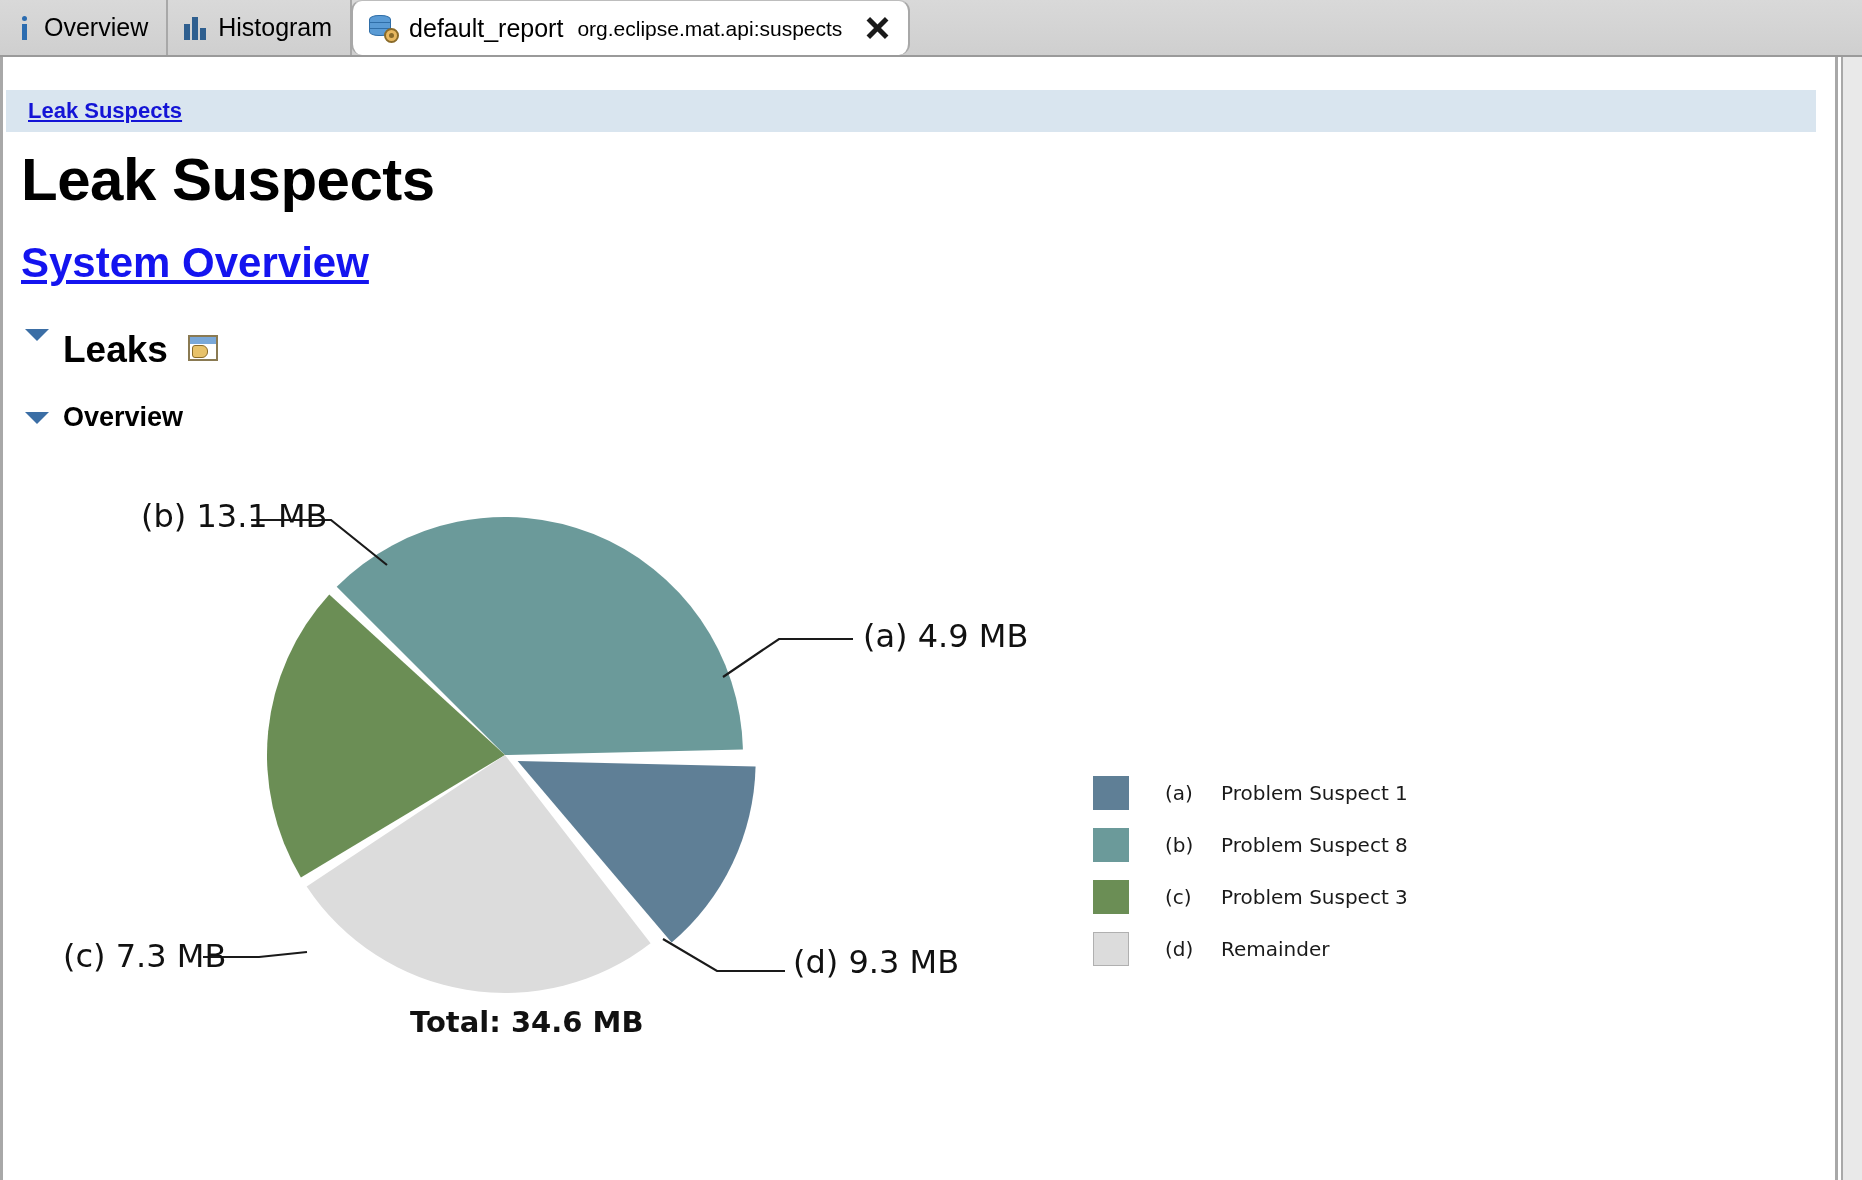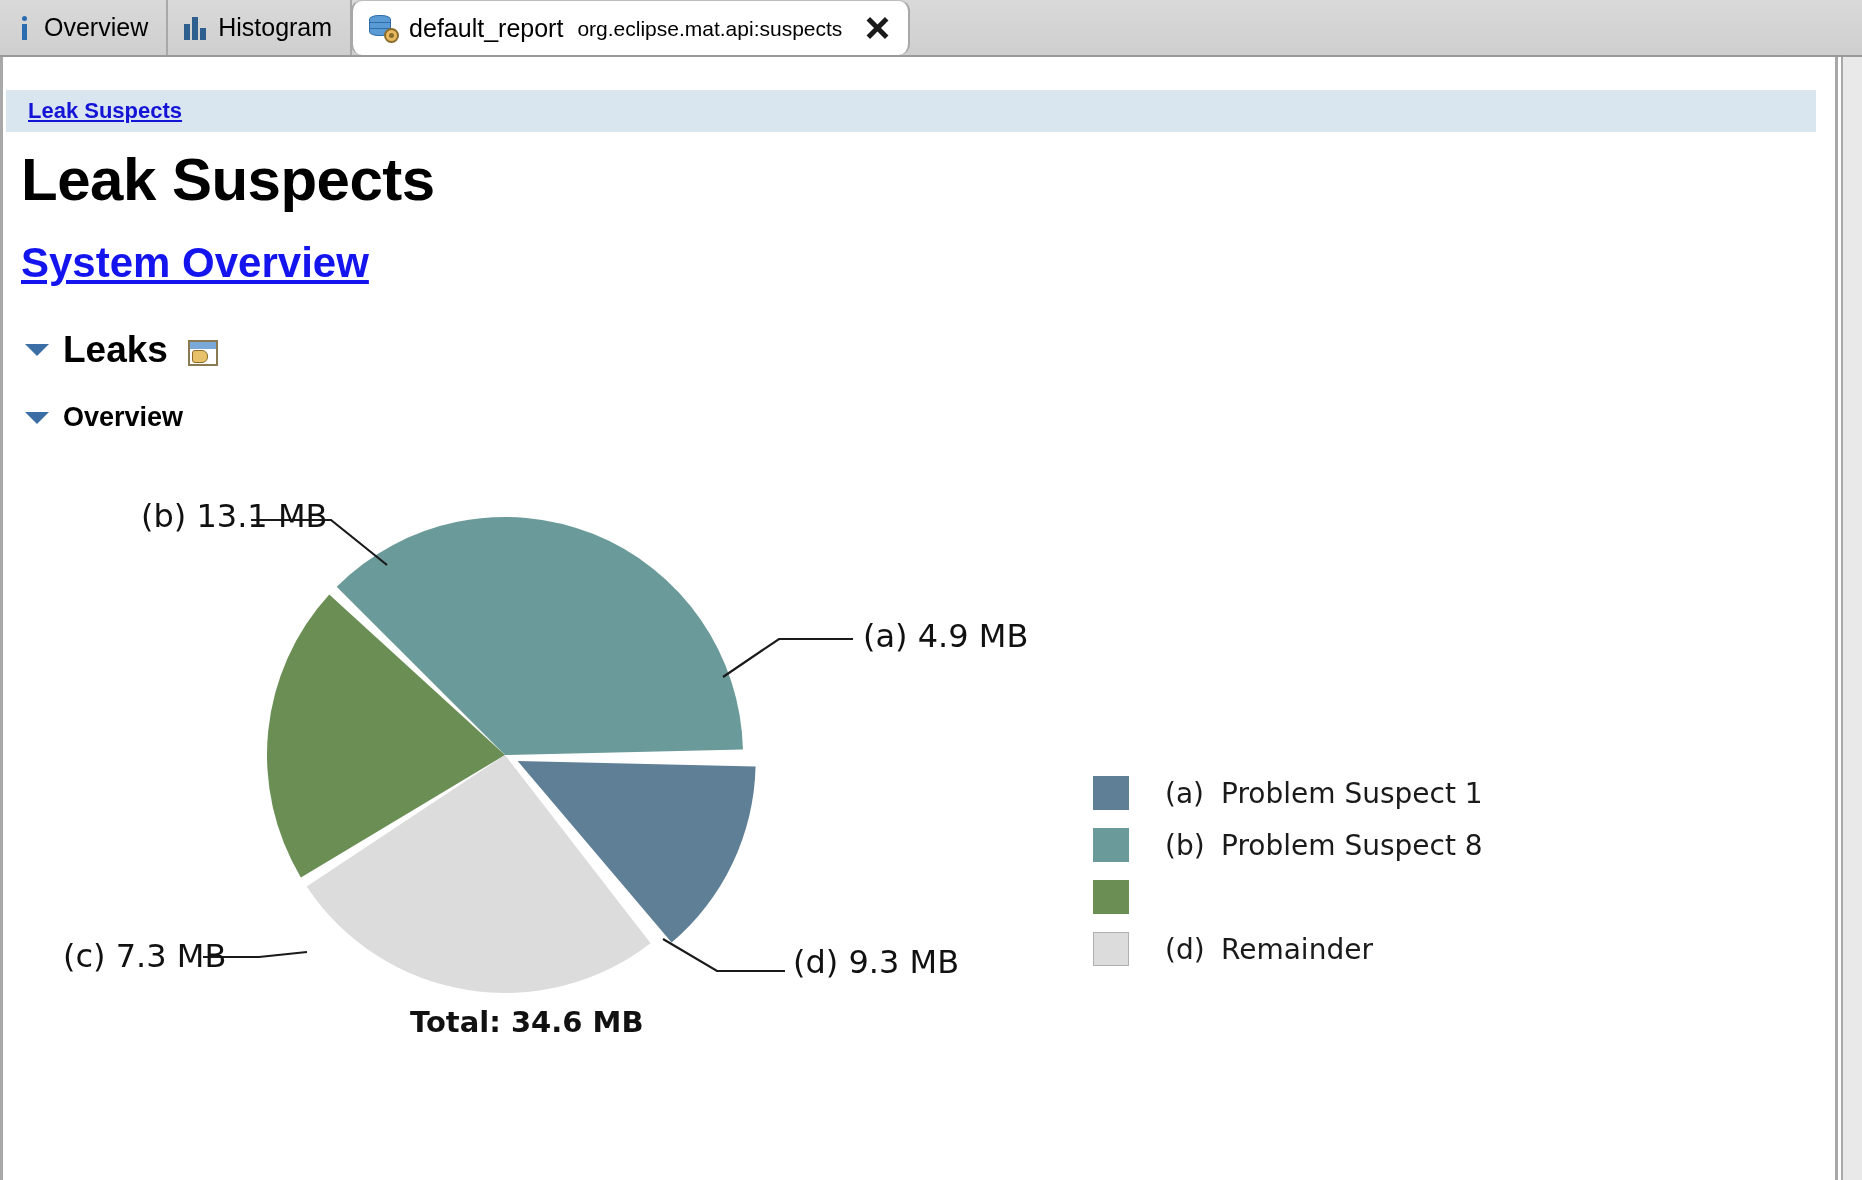--- a/index.html
+++ b/index.html
@@ -215,21 +215,20 @@
     font-weight: bold;
     color: #1414ef;
     text-decoration: underline;
     cursor: pointer;
   }
 
   .section-leaks {
     position: absolute;
     left: 22px; top: 272px;
     display: flex;
-    align-items: center;
     gap: 14px;
   }
   .tri {
     width: 0; height: 0;
     border-left: 12px solid transparent;
     border-right: 12px solid transparent;
     border-top: 12px solid #3b6ea5;
     flex: 0 0 auto;
     cursor: pointer;
   }
@@ -291,21 +290,21 @@
     align-items: center;
     height: 52px;
   }
   .legend-swatch {
     width: 36px; height: 34px;
     flex: 0 0 auto;
     margin-right: 36px;
   }
   .legend-swatch.bordered { border: 1px solid #b0b0b0; box-sizing: border-box; }
   .legend-text {
-    font-size: 28px;
+    font-size: 20px;
     color: #1a1a1a;
     font-family: "DejaVu Sans", sans-serif;
     white-space: nowrap;
   }
   .legend-key { display: inline-block; width: 56px; }
 
   .chart-label {
     position: absolute;
     font-size: 32px;
     color: #111;
@@ -405,20 +404,21 @@
     <div class="legend-row">
       <span class="legend-swatch" style="background: rgb(95, 127, 150);"></span>
       <span class="legend-text"><span class="legend-key">(a)</span><span>Problem Suspect 1</span></span>
     </div>
     <div class="legend-row">
       <span class="legend-swatch" style="background: rgb(107, 154, 154);"></span>
       <span class="legend-text"><span class="legend-key">(b)</span><span>Problem Suspect 8</span></span>
     </div>
     <div class="legend-row">
       <span class="legend-swatch" style="background: rgb(107, 142, 85);"></span>
+      <span class="legend-text"><span class="legend-key">(c)</span><span>Problem Suspect 3</span></span>
     </div>
     <div class="legend-row">
       <span class="legend-swatch bordered" style="background: rgb(220, 220, 220);"></span>
       <span class="legend-text"><span class="legend-key">(d)</span><span>Remainder</span></span>
     </div>
   </div>
 </div>
 
 <div class="scroll-gutter"></div>
 

